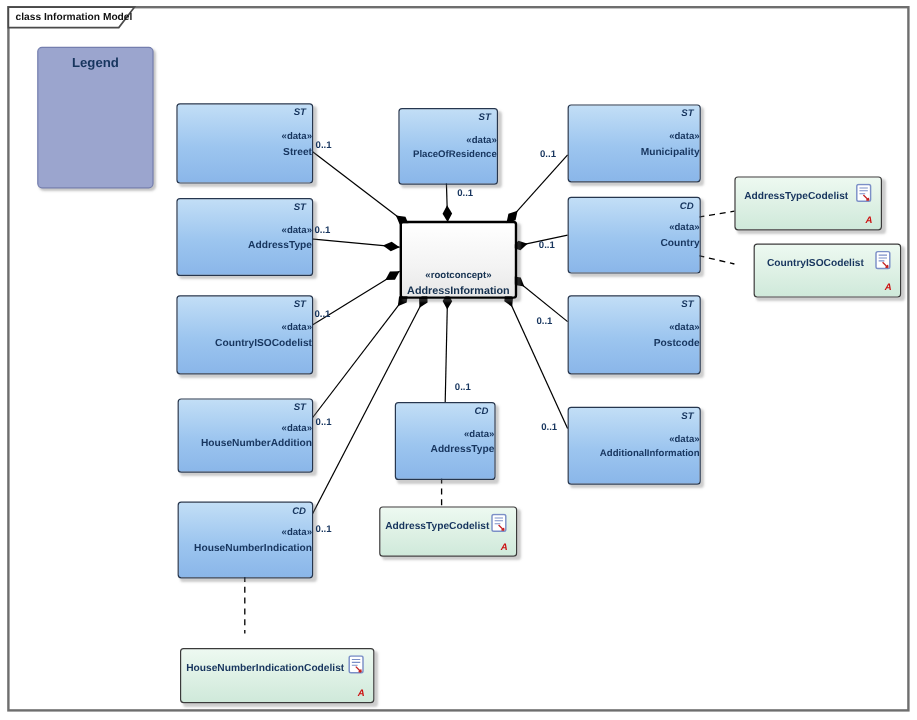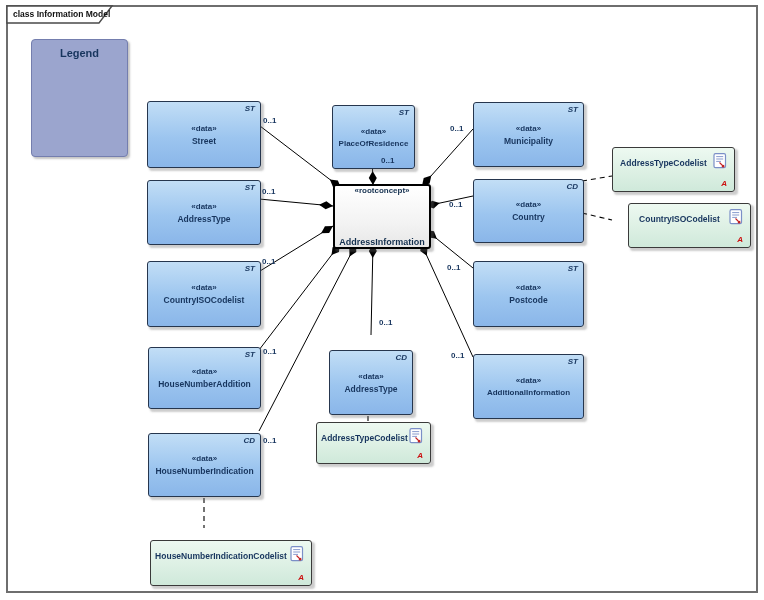--- a/index.html
+++ b/index.html
@@ -19,31 +19,31 @@
   .litem{display:flex;align-items:center;gap:8px;margin:0 0 4px 10px;height:15px;}
   .swatch{width:15px;height:13px;border:1.2px solid #1a1a1a;border-radius:3px;background:#fff;
           box-shadow:1px 1px 1px rgba(0,0,0,0.25);flex:none;}
   .swatch.thick{border-width:2.2px;}
   .litem .llabel{font-size:8.5px;color:#17355e;}
 
   
   .dnode{position:absolute;z-index:2;border:1.3px solid #26364e;border-radius:3px;
          background:linear-gradient(180deg,#c2def6 0%,#9cc5ef 55%,#8ab6e9 100%);
          box-shadow:2.5px 2.5px 2px rgba(110,110,110,0.35);
-         display:flex;flex-direction:column;align-items:center;justify-content:center;gap:3px;
-         color:#17355e;margin-top:15px;}
+         display:flex;flex-direction:column;align-items:flex-end;justify-content:center;gap:3px;
+         color:#17355e;}
   .dnode .stereo{font-size:8px;font-weight:bold;}
   .dnode .nname{font-size:8.5px;font-weight:bold;white-space:nowrap;}
   .tag{position:absolute;top:2px;right:5px;font-size:8px;font-weight:bold;font-style:italic;color:#17355e;}
 
   
   .root-node{position:absolute;z-index:2;border:2.6px solid #000;border-radius:3px;
          background:linear-gradient(180deg,#ffffff 0%,#f3f3f3 60%,#e7e7e7 100%);
          box-shadow:2.5px 2.5px 2px rgba(110,110,110,0.35);
-         display:flex;flex-direction:column;align-items:center;justify-content:space-between;gap:3px;
+         display:flex;flex-direction:column;align-items:center;justify-content:flex-end;gap:3px;
          color:#14304f;}
   .root-node .stereo{font-size:8px;font-weight:bold;}
   .root-node .nname{font-size:9px;font-weight:bold;}
 
   
   .cnode{position:absolute;z-index:2;border:1.3px solid #3a3a3a;border-radius:3px;
          background:linear-gradient(180deg,#edf9f1 0%,#ddf0e4 55%,#cfe9da 100%);
          box-shadow:2.5px 2.5px 2px rgba(110,110,110,0.35);color:#17355e;}
   .cnode .cname{position:absolute;left:4px;right:24px;top:10px;text-align:center;
          font-size:8.5px;font-weight:bold;white-space:nowrap;}

